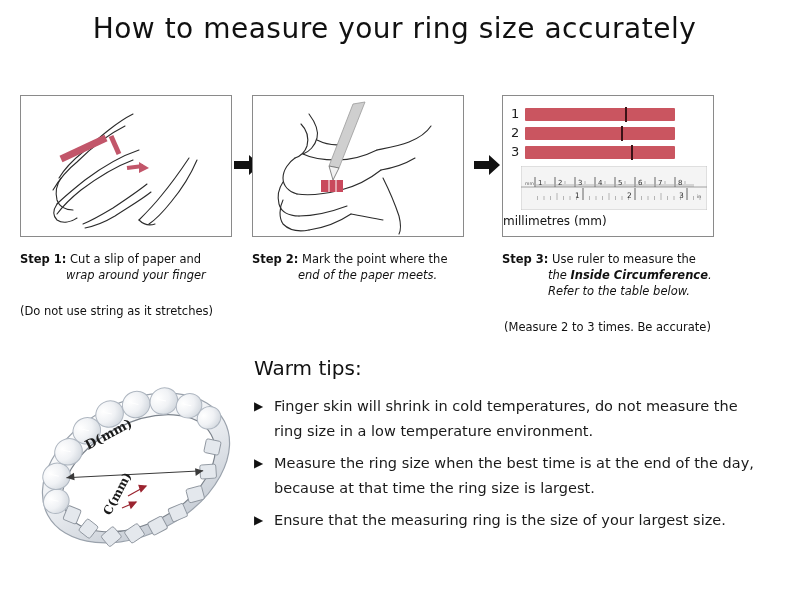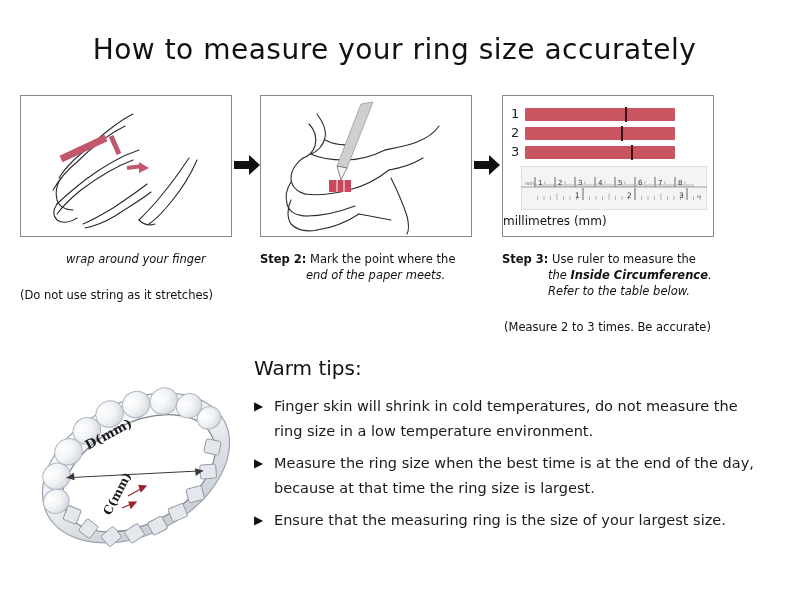--- a/index.html
+++ b/index.html
@@ -13,21 +13,21 @@
     position: relative;
     overflow: hidden;
     font-family: "DejaVu Sans", sans-serif;
     color: #111111;
   }
 
   
   .page-title {
     position: absolute;
     left: 0;
-    top: 33px;
+    top: 12px;
     width: 789px;
     text-align: center;
     font-family: "DejaVu Sans", sans-serif;
     font-size: 28px;
     font-weight: 400;
     letter-spacing: 0.5px;
     color: #111111;
     white-space: nowrap;
   }
 
@@ -38,21 +38,21 @@
     top: 95px;
     width: 789px;
     height: 245px;
   }
   .step-col {
     position: absolute;
     top: 0;
     width: 212px;
   }
   .step-col.c1 { left: 20px; }
-  .step-col.c2 { left: 260px; }
+  .step-col.c2 { left: 252px; }
   .step-col.c3 { left: 502px; }
 
   .panel {
     position: relative;
     width: 212px;
     height: 142px;
     border: 1px solid #8a8a8a;
     background: #ffffff;
     box-sizing: border-box;
     overflow: hidden;
@@ -224,20 +224,21 @@
         <g stroke="#c2566a" stroke-width="5" stroke-linecap="butt">
           <line x1="90" y1="40" x2="98" y2="58"></line>
         </g>
         <g stroke="#c2566a" stroke-width="4" stroke-linecap="butt">
           <line x1="106" y1="72" x2="122" y2="70"></line>
         </g>
         <path d="M118 66 L 128 72 L 118 77 Z" fill="#c2566a" stroke="none"></path>
       </svg>
     </div>
     <div class="caption">
+      <span class="l1"><span class="step-tag">Step 1:</span> <span>Cut a slip of paper and</span></span>
       <span class="l2">wrap around your finger</span>
     </div>
     <div class="note">(Do not use string as it stretches)</div>
   </div>
 
   <svg class="arrow-between a1" viewBox="0 0 30 30">
     <path d="M2 11 L 17 11 L 17 5 L 28 15 L 17 25 L 17 19 L 2 19 Z" fill="#111111"></path>
   </svg>
 
   <div class="step-col c2">

